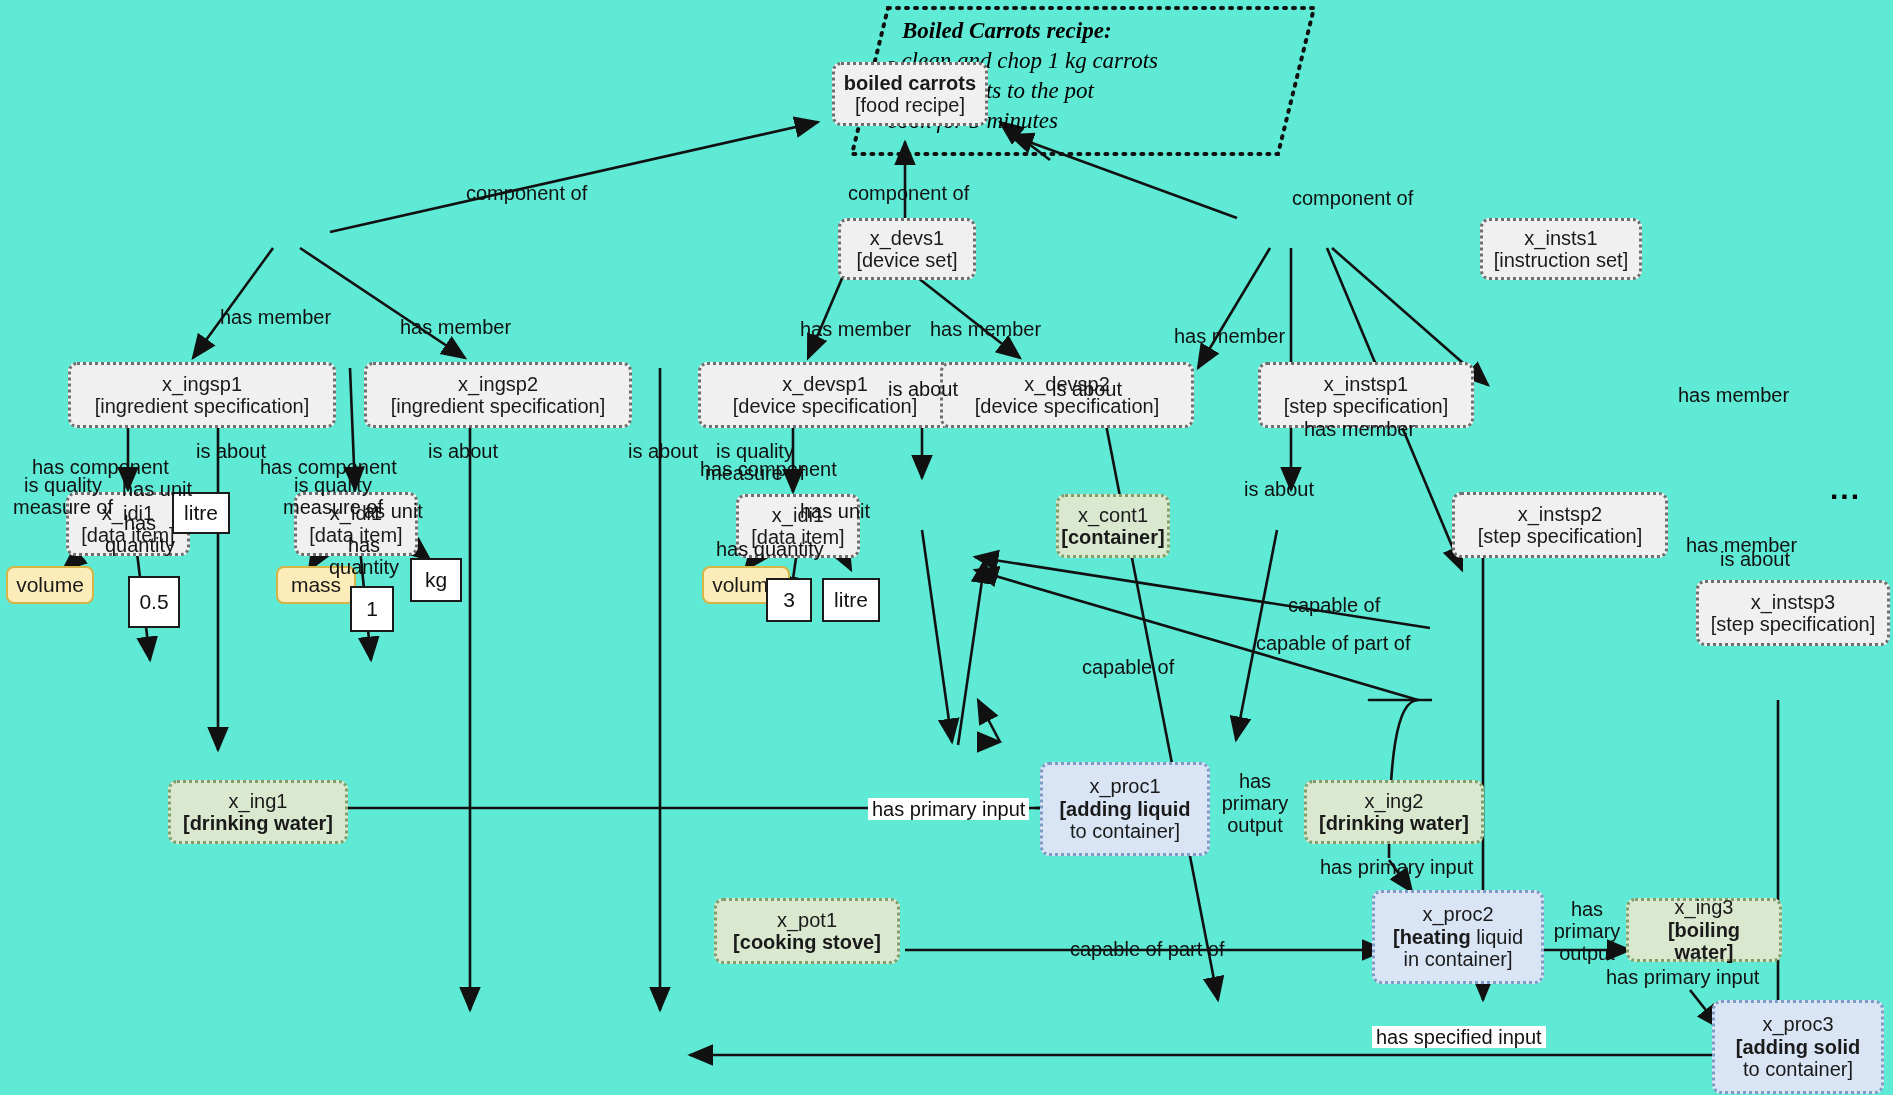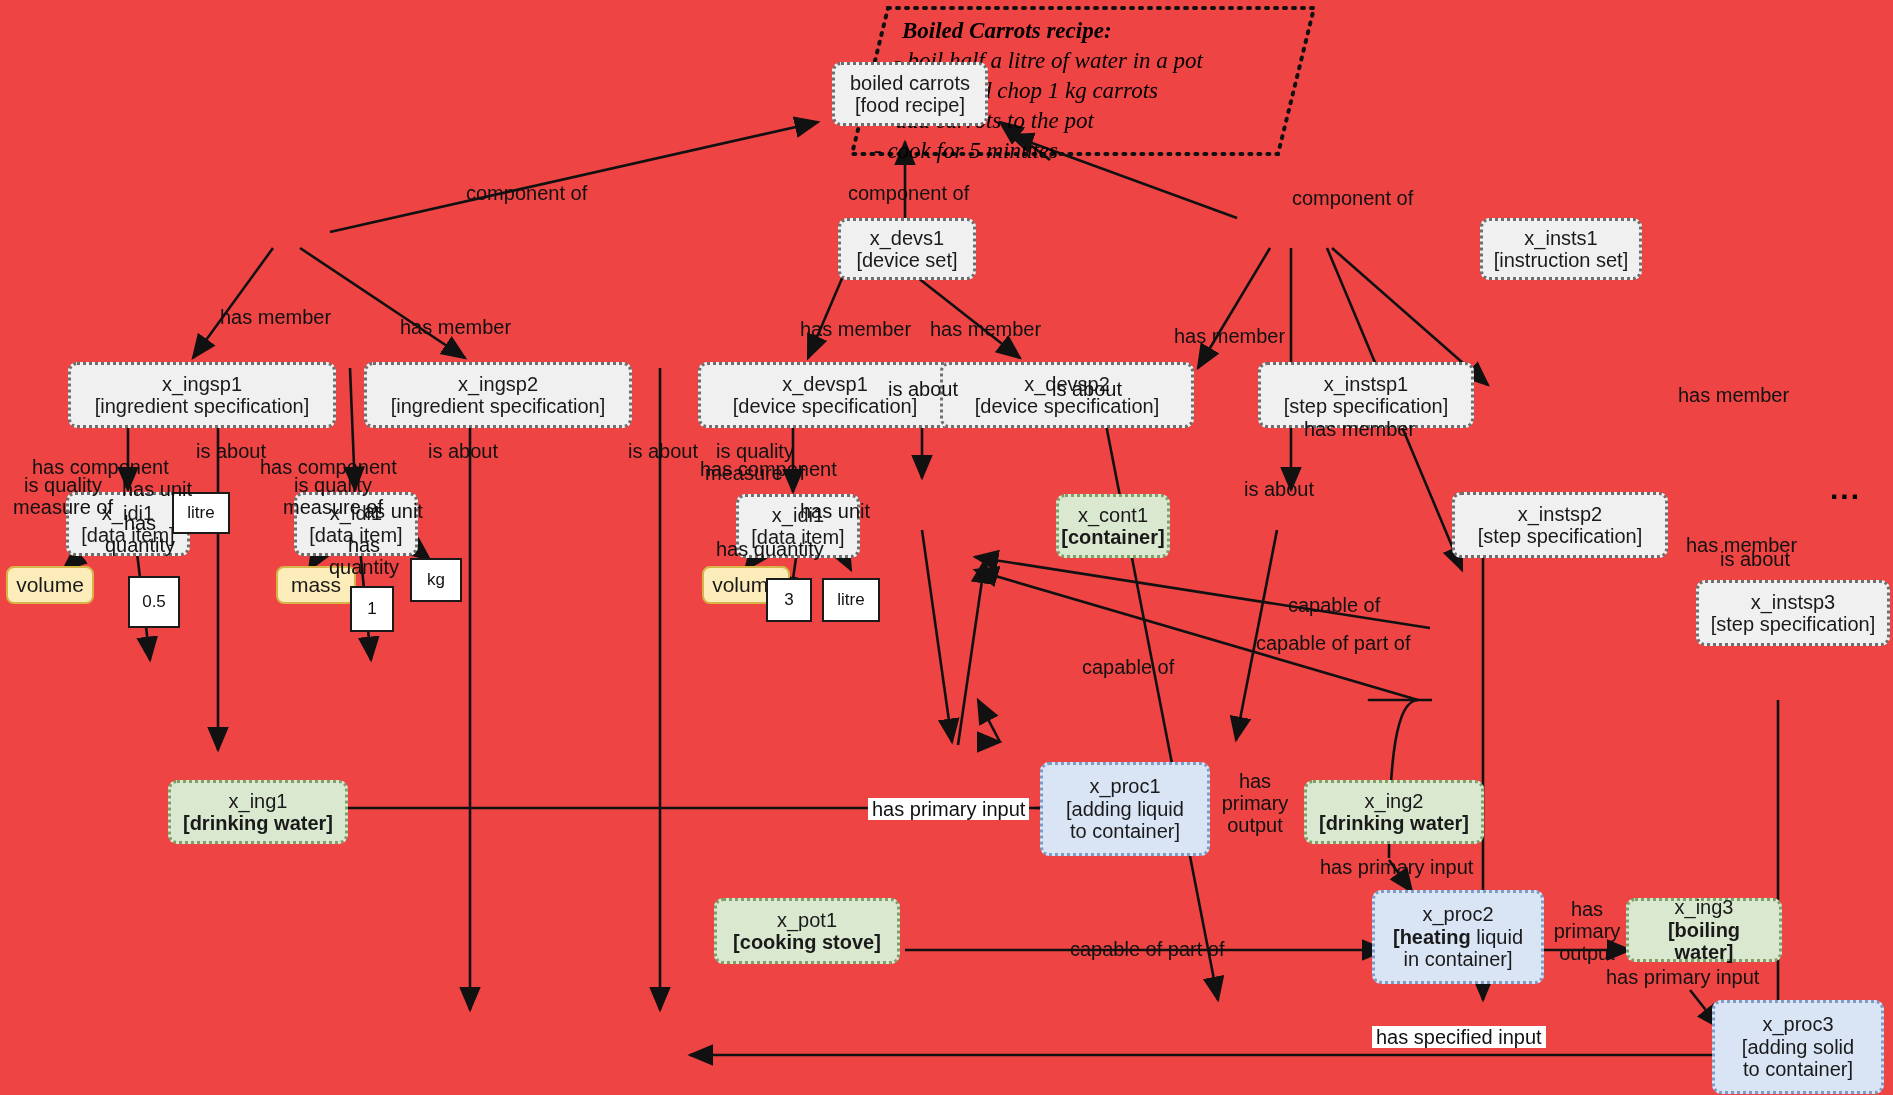--- a/index.html
+++ b/index.html
@@ -1,35 +1,35 @@
 <!DOCTYPE html>
 <html><head>
 <meta charset="utf-8">
 <style>
   html,body{margin:0;padding:0;background:#fff;}
-  #stage{position:relative;width:1893px;height:1095px;background:#ef4444;
+  #stage{position:relative;width:1893px;height:1095px;background:#5eead4;
          font-family:"Liberation Sans",sans-serif;overflow:hidden;}
   svg#edges{position:absolute;left:0;top:0;width:1893px;height:1095px;}
   .node{position:absolute;box-sizing:border-box;display:flex;flex-direction:column;
         align-items:center;justify-content:center;text-align:center;
         border:3px dotted #707070;border-radius:9px;background:#f0f0f0;
         color:#1a1a1a;line-height:1.12;padding:3px 8px;}
   .node .l1{font-size:20px;}
   .node .l2{font-size:20px;}
   .grey{background:#f0f0f0;border-color:#6e6e6e;}
   .green{background:#dbe8d0;border-color:#7f9f6a;}
   .green .l2{font-weight:bold;}
   .blue{background:#d9e4f5;border-color:#7d9bc4;}
   .yellow{background:#fbecb9;border-color:#d6b447;border-style:solid;border-width:2px;
           border-radius:8px;font-size:21px;padding:2px 10px;}
   .sqbox{position:absolute;box-sizing:border-box;border:2px solid #1a1a1a;background:#fff;
-         display:flex;align-items:center;justify-content:center;font-size:17px;color:#111;}
+         display:flex;align-items:center;justify-content:center;font-size:21px;color:#111;}
   .lbl{position:absolute;font-size:20px;color:#111;line-height:1.1;white-space:nowrap;}
   .lbl.wrap{white-space:normal;text-align:center;}
-  .bold{font-weight:normal;}
+  .bold{font-weight:bold;}
   .note{position:absolute;left:848px;top:2px;width:470px;height:158px;}
   .note .txt{position:absolute;left:32px;top:14px;width:430px;
              font-family:"Liberation Serif",serif;font-style:italic;font-size:23px;
              line-height:1.30;color:#000;}
   .note .txt .hd{font-weight:bold;margin-left:22px;}
   .note .li{white-space:nowrap;}
   .ell{position:absolute;font-size:30px;font-weight:bold;letter-spacing:2px;color:#000;}
 </style>
 </head>
 <body>
@@ -123,21 +123,20 @@
       <path d="M1778 700 C1778 840 1778 900 1778 1000"></path>
     </g>
   </svg>
 
   <div class="note">
     <svg width="470" height="158" viewBox="0 0 470 158">
       <polygon points="40,6 466,6 430,152 4,152" fill="none" stroke="#111" stroke-width="4" stroke-dasharray="2 7" stroke-linecap="round"></polygon>
     </svg>
     <div class="txt">
       <div class="hd">Boiled Carrots recipe:</div>
-      <div class="li" style="margin-left:14px">- boil half a litre of water in a pot</div>
       <div class="li" style="margin-left:8px">- clean and chop 1 kg carrots</div>
       <div class="li" style="margin-left:2px">- add carrots to the pot</div>
       <div class="li" style="margin-left:-6px">- cook for 5 minutes</div>
     </div>
   </div>
 
   <div class="node grey" style="left:832px;top:62px;width:156px;height:64px;">
     <span class="l1 bold">boiled carrots</span>
     <span class="l2">[food recipe]</span>
   </div>

